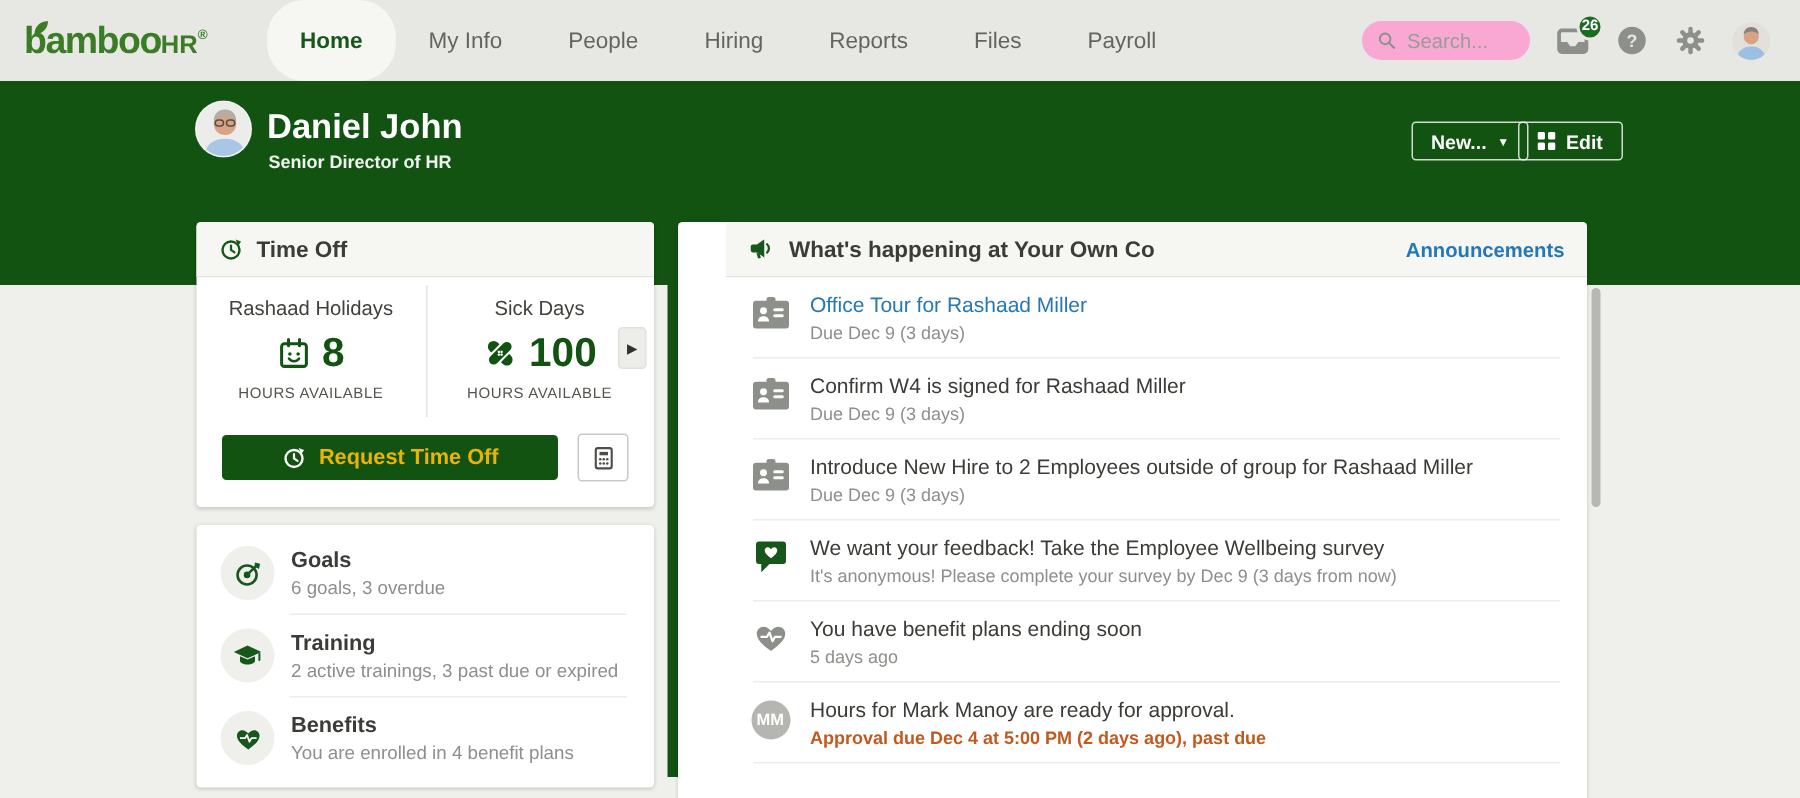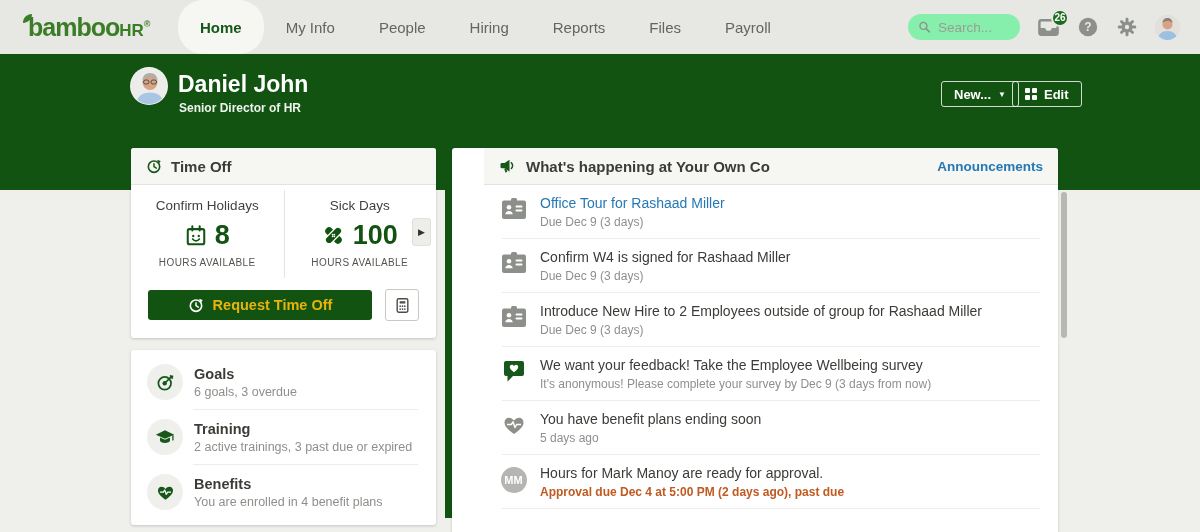--- a/index.html
+++ b/index.html
@@ -1,30 +1,30 @@
 <!DOCTYPE html>
 <html><head>
 <meta charset="utf-8">
 <style>
   * { box-sizing: border-box; margin: 0; padding: 0; }
   html,body { width:1200px; height:532px; overflow:hidden; }
   body { font-family:"Liberation Sans", sans-serif; background:#efefec; position:relative; }
 
   
   .topnav { position:absolute; top:0; left:0; width:1200px; height:54px; background:#e7e7e4; display:flex; align-items:stretch; z-index:5; }
-  .brand { position:relative; display:flex; align-items:center; padding-left:28px; width:168px; }
+  .brand { position:relative; display:flex; align-items:center; padding-left:16px; width:168px; }
   .brand-text { color:#3b7d26; font-weight:bold; font-size:25px; letter-spacing:-1px; white-space:nowrap; }
   .brand-hr { font-size:17px; letter-spacing:0; }
   .brand-reg { font-size:9px; vertical-align:9px; letter-spacing:0; }
   .brand-leaf { position:absolute; left:22px; top:13px; color:#3b7d26; }
   .tabs { display:flex; margin-left:10px; }
   .tab { display:flex; align-items:center; padding:0 22px; font-size:15px; color:#63665f; cursor:pointer;border-radius:25px; }
   .tab.active { background:#f6f6f3; color:#17571b; font-weight:bold; }
   .nav-right { margin-left:auto; display:flex; align-items:center; padding-right:20px; gap:17px; }
-  .search { width:112px; height:26px; background:#86efac; border-radius:13px; display:flex; align-items:center; padding:0 10px; gap:7px; color:#8d908a;justify-content:center; }
+  .search { width:112px; height:26px; background:#f9a8d4; border-radius:13px; display:flex; align-items:center; padding:0 10px; gap:7px; color:#8d908a;justify-content:center; }
   .search input { border:none; outline:none; width:72px; font-size:13.5px; color:#555; background:transparent; font-family:inherit; }
   .search input::placeholder { color:#9a9d96; }
   .icon-btn { color:#8d908a; display:flex; align-items:center; cursor:pointer; }
   .inbox-wrap { position:relative; }
   .nav-badge { position:absolute; top:-7px; right:-9px; background:#1d6b21; color:#fff; border-radius:50%; width:18px; height:18px; font-size:10px; font-weight:bold; display:flex; align-items:center; justify-content:center; border:2px solid #e7e7e4; }
   .nav-avatar { width:25px; height:25px; border-radius:50%; overflow:hidden; background:#dcdcda; }
 
   
   .hero { position:absolute; top:54px; left:0; width:1200px; height:136px; background:#125312; }
   .hero-avatar { position:absolute; left:130px; top:13px; width:38px; height:38px; border-radius:50%; overflow:hidden; background:#ececea; border:1px solid rgba(255,255,255,.4); }
@@ -181,21 +181,21 @@
       <svg width="16" height="16" viewBox="0 0 24 24">
           <circle cx="12" cy="13" r="8.5" fill="none" stroke="currentColor" stroke-width="2.4"></circle>
           <path d="M12 8.5v4.5l3.5 2.3" fill="none" stroke="currentColor" stroke-width="2.2" stroke-linecap="round"></path>
           <path d="M16.5 2.5l5.5 2-2.5 4z" fill="currentColor"></path>
         </svg>
     </span>
     <span>Time Off</span>
   </div>
   <div class="balances">
     <div class="bal">
-      <div class="bal-label">Confirm Holidays</div>
+      <div class="bal-label">Rashaad Holidays</div>
       <div class="bal-value">
         <svg width="22" height="22" viewBox="0 0 24 24">
             <rect x="3" y="4.5" width="18" height="16.5" rx="2" fill="none" stroke="currentColor" stroke-width="2.2"></rect>
             <line x1="8" y1="1.5" x2="8" y2="6" stroke="currentColor" stroke-width="2.2" stroke-linecap="round"></line>
             <line x1="16" y1="1.5" x2="16" y2="6" stroke="currentColor" stroke-width="2.2" stroke-linecap="round"></line>
             <circle cx="9" cy="12" r="1.3" fill="currentColor"></circle>
             <circle cx="15" cy="12" r="1.3" fill="currentColor"></circle>
             <path d="M8.3 15.3c1 1.3 2.3 2 3.7 2s2.7-.7 3.7-2" fill="none" stroke="currentColor" stroke-width="1.8" stroke-linecap="round"></path>
           </svg>
         <span class="bal-num">8</span>

